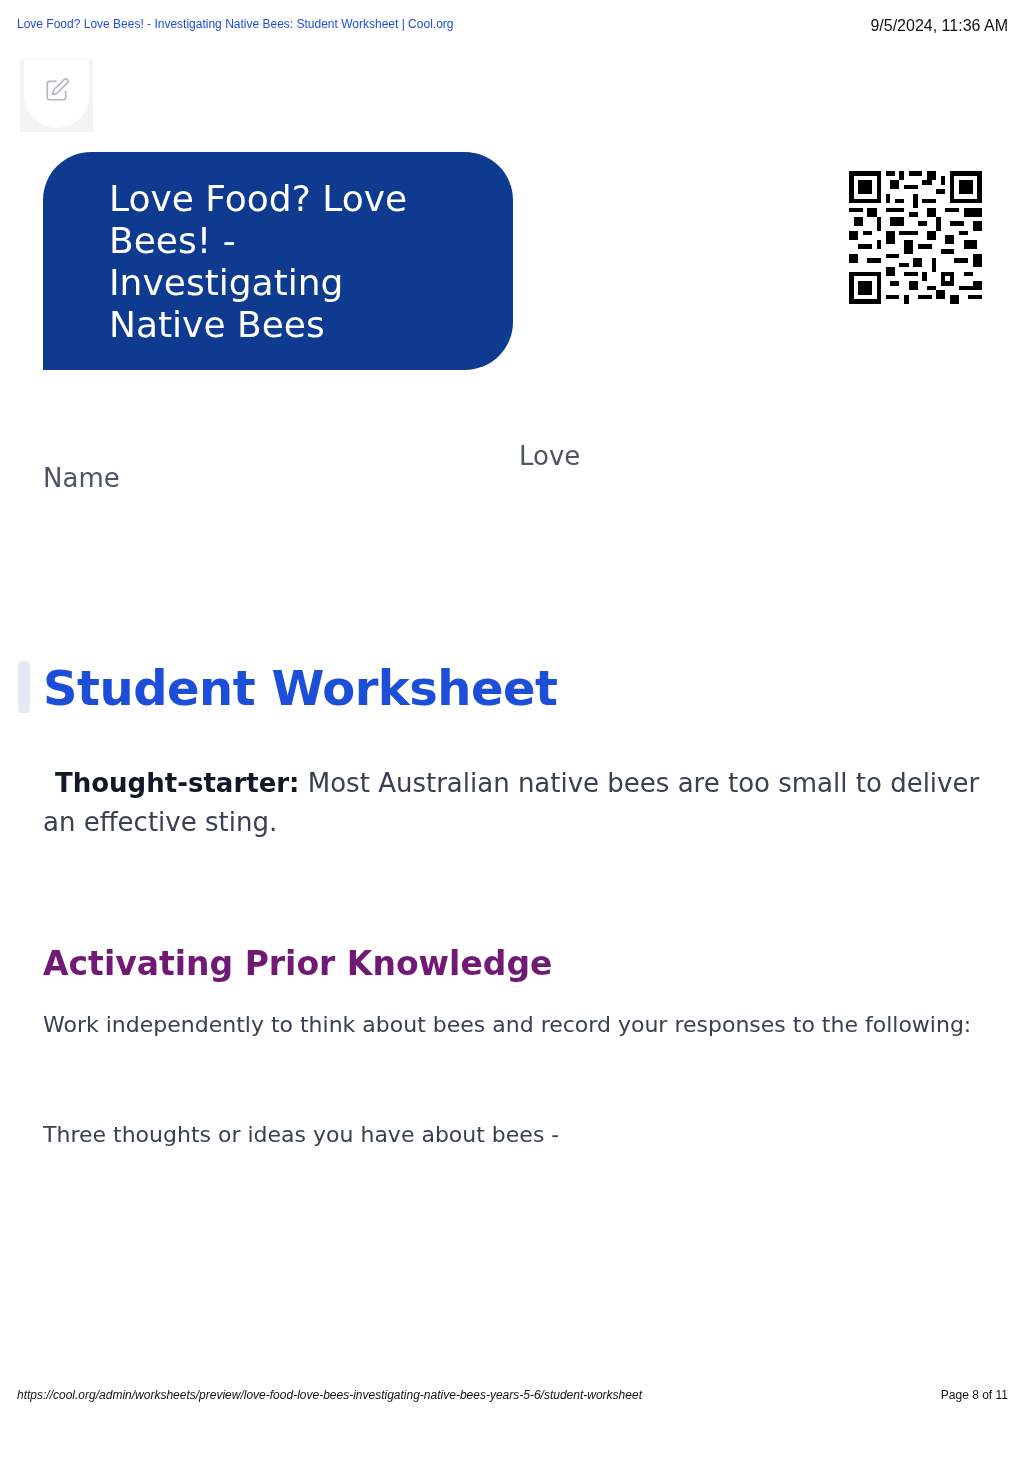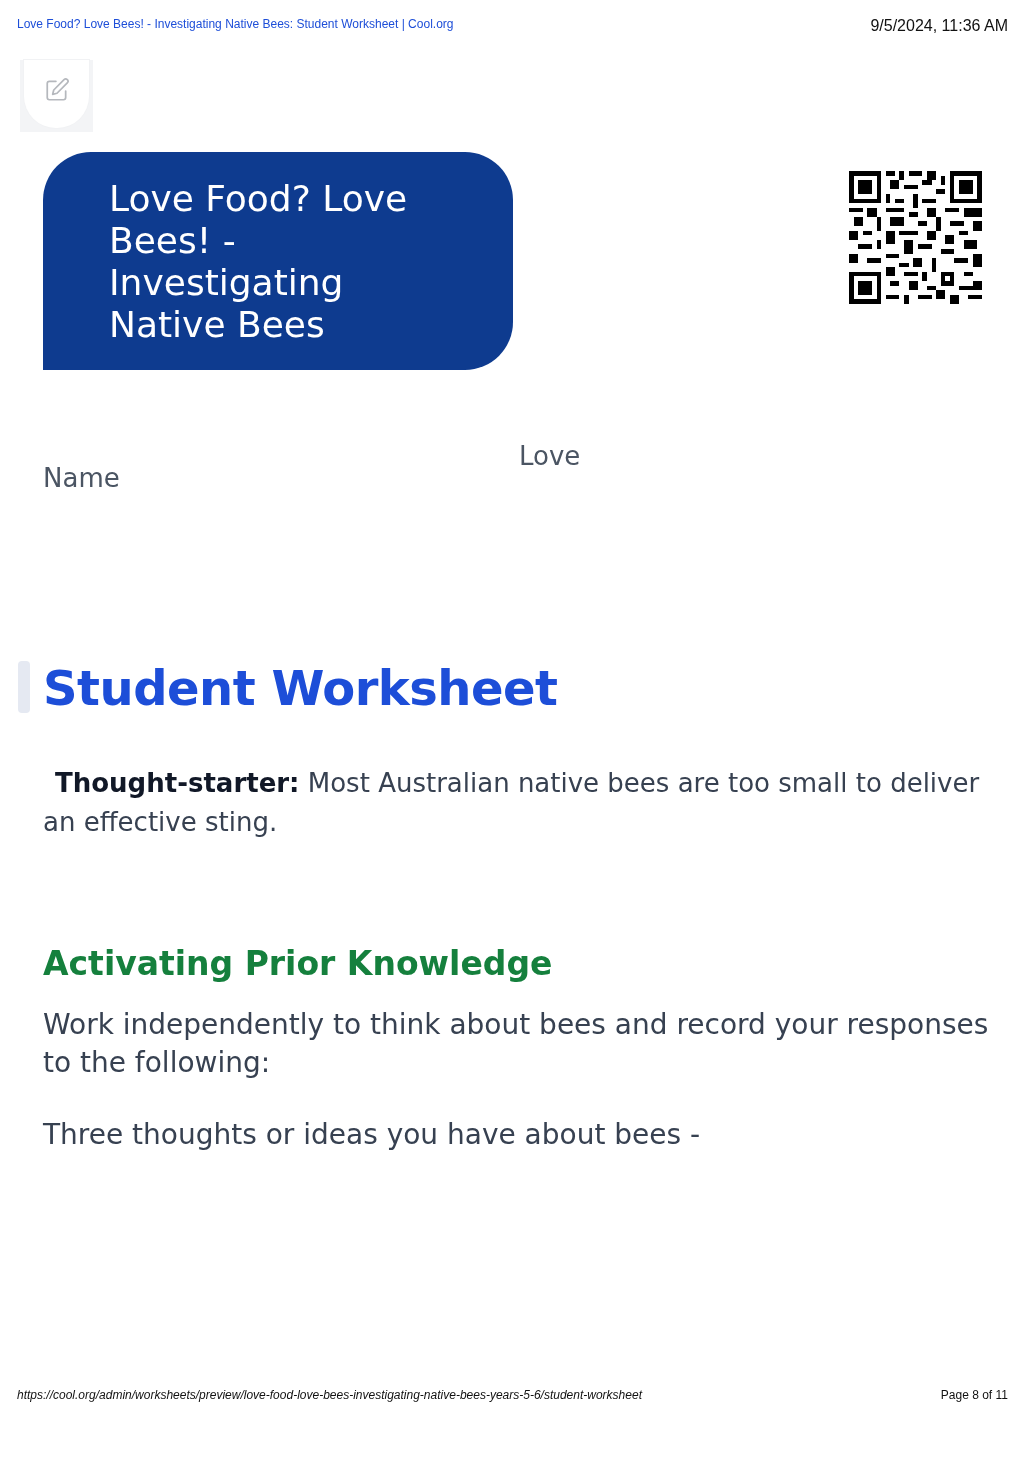--- a/index.html
+++ b/index.html
@@ -61,25 +61,25 @@
   }
 
   .thought-starter {
     position: absolute; left: 43px; top: 764px; width: 950px;
     font-size: 26px; line-height: 39px; color: #374151;
   }
   .thought-starter b { color: #111827; margin-left: 12px; }
 
   .h2-title {
     position: absolute; left: 43px; top: 944px;
-    font-size: 33px; font-weight: bold; color: #15803d;
+    font-size: 33px; font-weight: bold; color: #701a75;
   }
   .para {
     position: absolute; left: 43px; width: 960px;
-    font-size: 28px; line-height: 38px; color: #374151;
+    font-size: 22px; line-height: 38px; color: #374151;
   }
   .para-1 { top: 1006px; }
   .para-2 { top: 1116px; }
 
   .print-footer-left {
     position: absolute; left: 17px; top: 1388px;
     font-family: "Liberation Sans", sans-serif; font-size: 12px; color: #111; font-style: italic;
   }
   .print-footer-right {
     position: absolute; right: 22px; top: 1388px;

